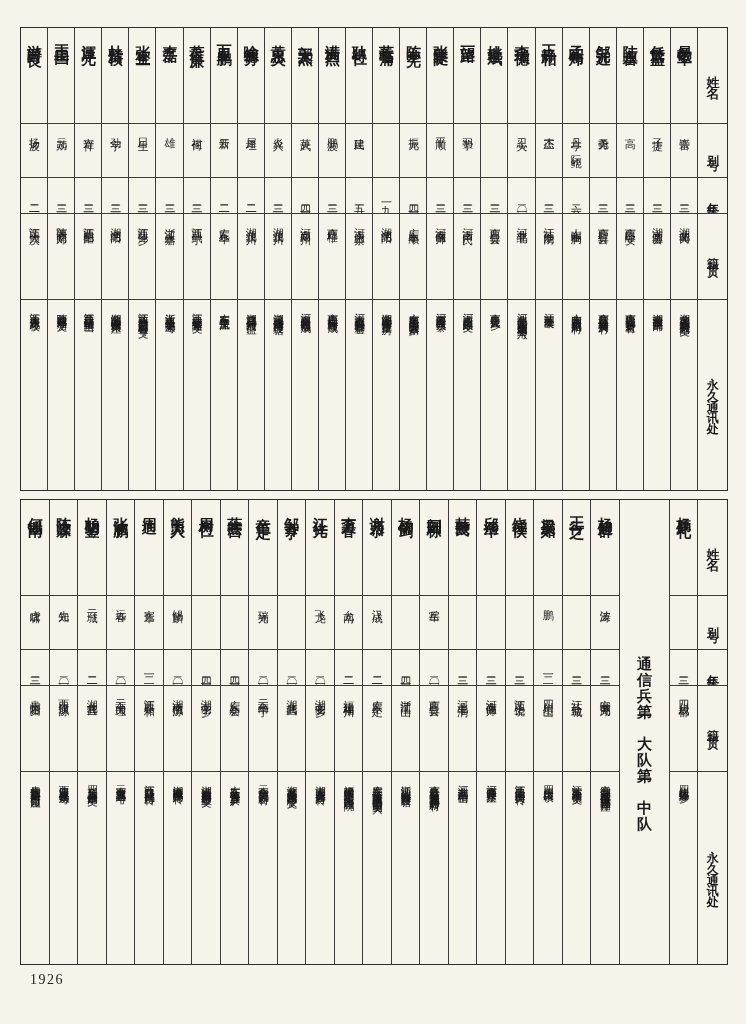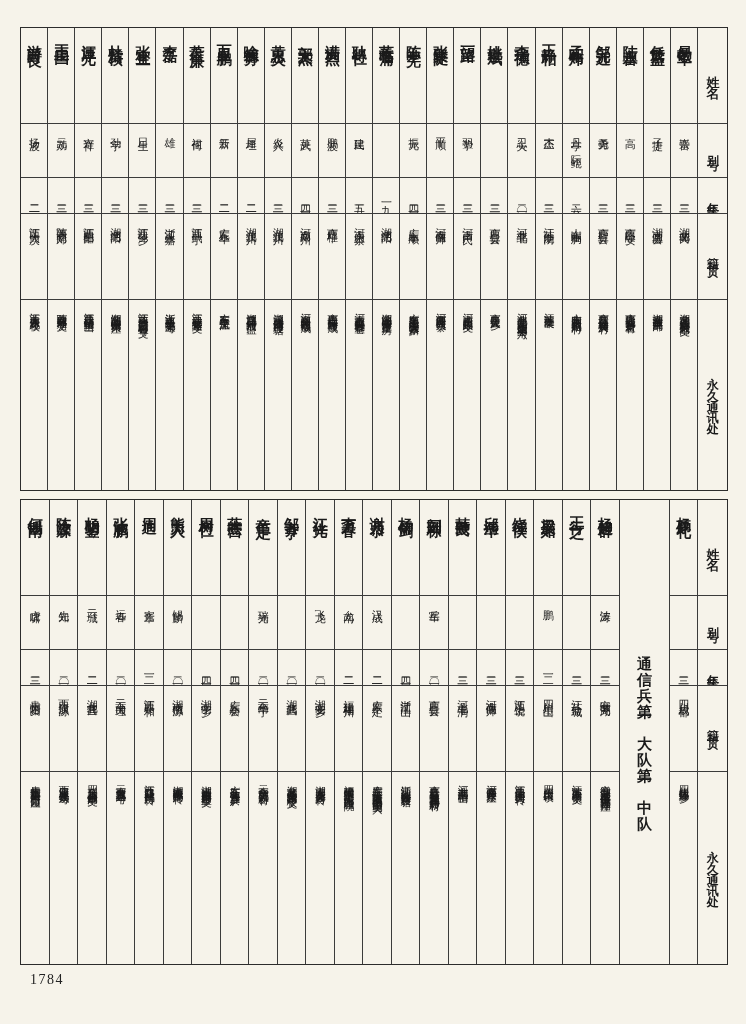--- a/index.html
+++ b/index.html
@@ -531,14 +531,14 @@
       <div class="col person-col">
         <div class="cell c-name">
           <span class="name-text">何锡南</span>
         </div>
         <div class="cell c-alias">虎啸</div>
         <div class="cell c-age">二三</div>
         <div class="cell c-native">贵州贵阳</div>
         <div class="cell c-address">贵州贵阳头桥海马村自力山庄</div>
       </div>
     </div>
-  <div class="page-num">1784</div>
+  <div class="page-num">1926</div>
 </div>
 
 </body></html>

